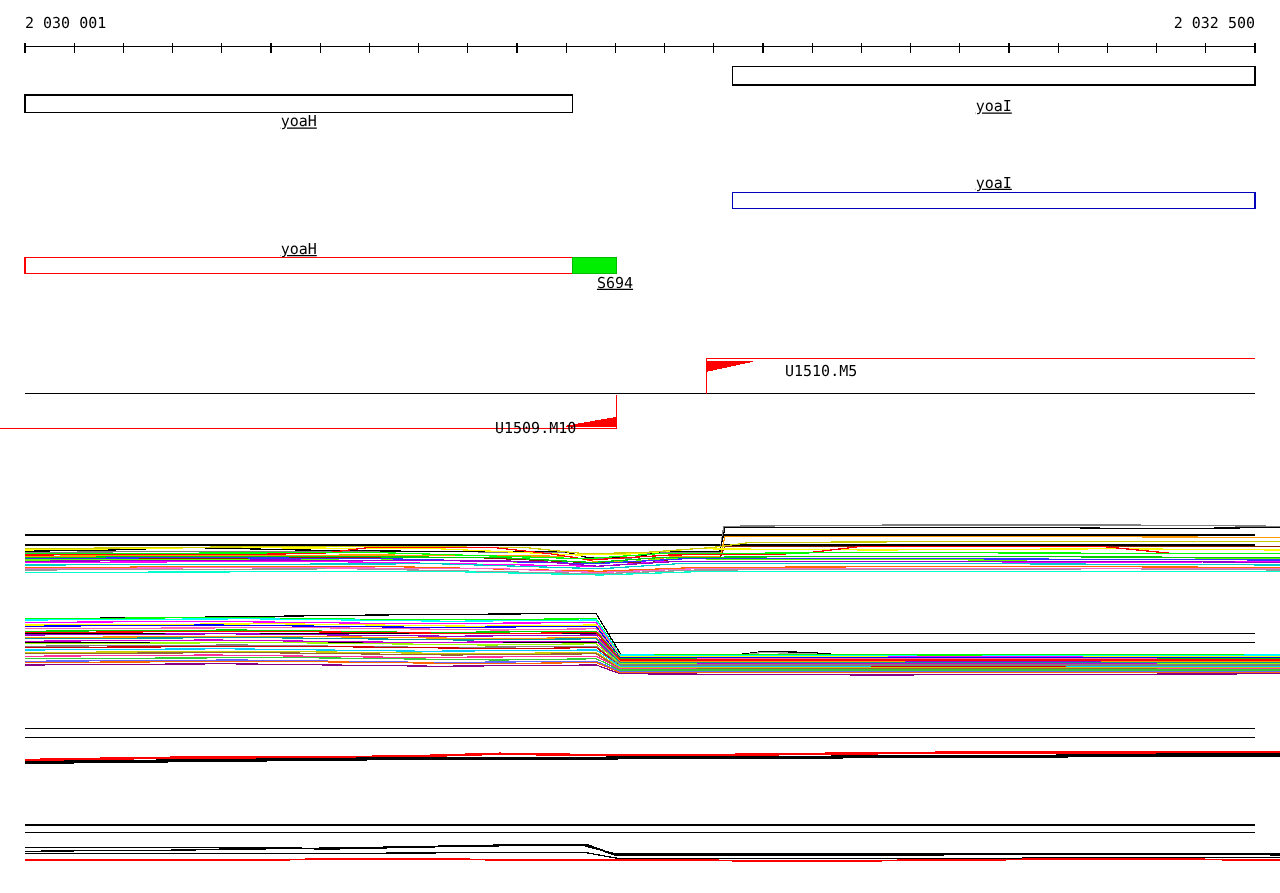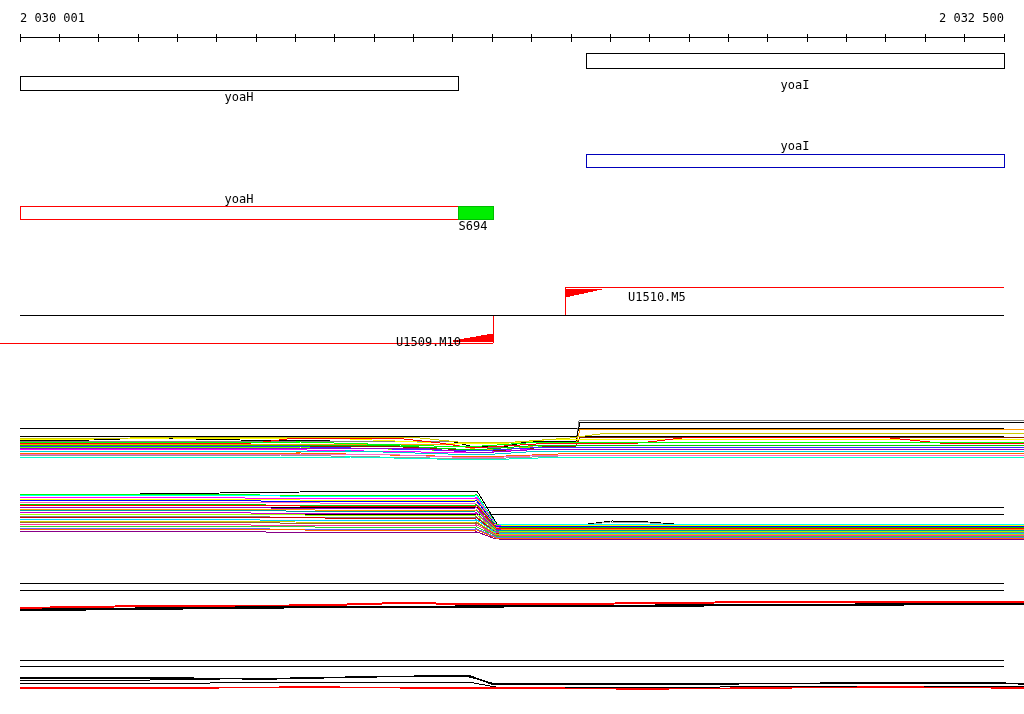--- a/index.html
+++ b/index.html
@@ -2,21 +2,21 @@
 <html><head>
 <meta charset="utf-8">
 <style>
   html,body{margin:0;padding:0;background:#ffffff;}
   body{width:1024px;height:714px;position:relative;overflow:hidden;
        font-family:"DejaVu Sans Mono",monospace;font-size:12px;color:#000;}
   #stage{position:absolute;left:0;top:0;width:1024px;height:680px;}
   #chart{position:absolute;left:0;top:0;}
   #chart *{shape-rendering:crispEdges;}
   .lbl{position:absolute;white-space:pre;line-height:12px;}
-  .center{transform:translateX(-50%);}
+  .center{transform:translateX(-50%);text-decoration:underline;}
   .rightal{transform:translateX(-100%);}
 </style>
 </head>
 <body>
 
 <div id="stage">
   <svg id="chart" width="1024" height="714">
       <g>
         <line x1="20" y1="37" x2="1004" y2="37" stroke="#000000"></line>
         <line x1="20" y1="34" x2="20" y2="42" stroke="#000000"></line>
@@ -129,17 +129,17 @@
       </g>
     </svg>
 
   <div class="lbl" style="left:20px;top:12px">2 030 001</div>
   <div class="lbl rightal" style="left:1004px;top:12px">2 032 500</div>
 
   <div class="lbl center" style="left:795px;top:79px">yoaI</div>
   <div class="lbl center" style="left:239px;top:91px">yoaH</div>
   <div class="lbl center" style="left:795px;top:140px">yoaI</div>
   <div class="lbl center" style="left:239px;top:193px">yoaH</div>
-  <div class="lbl center" style="left:473px;top:220px">S694</div>
+  <div class="lbl center" style="left:492px;top:220px">S694</div>
 
   <div class="lbl" style="left:628px;top:291px">U1510.M5</div>
   <div class="lbl" style="left:396px;top:336px">U1509.M10</div>
 </div>
 
 </body></html>

